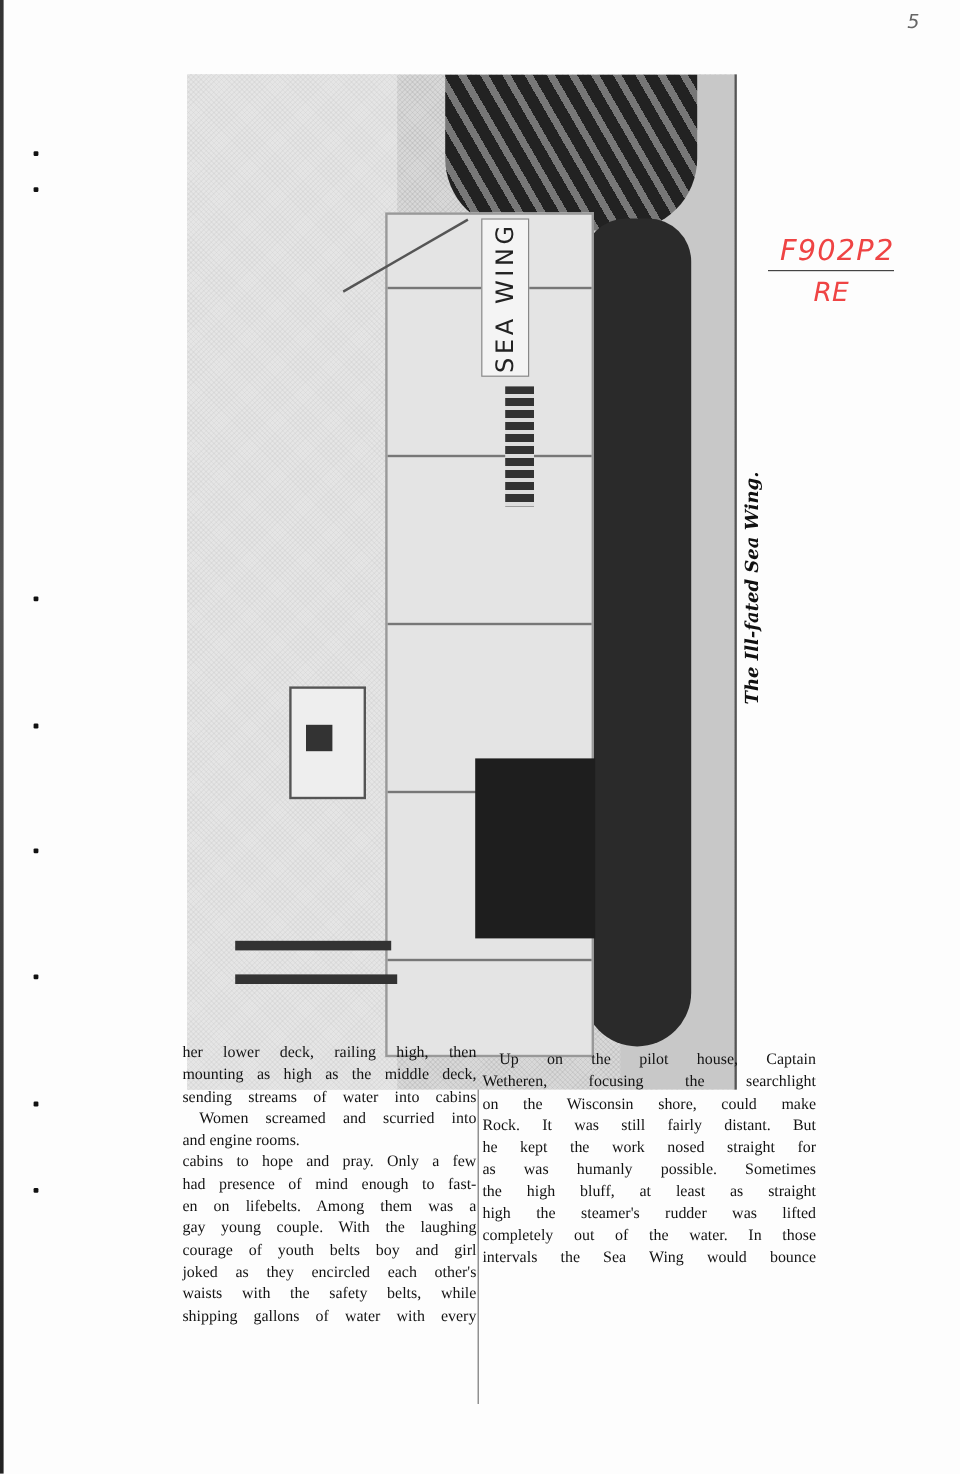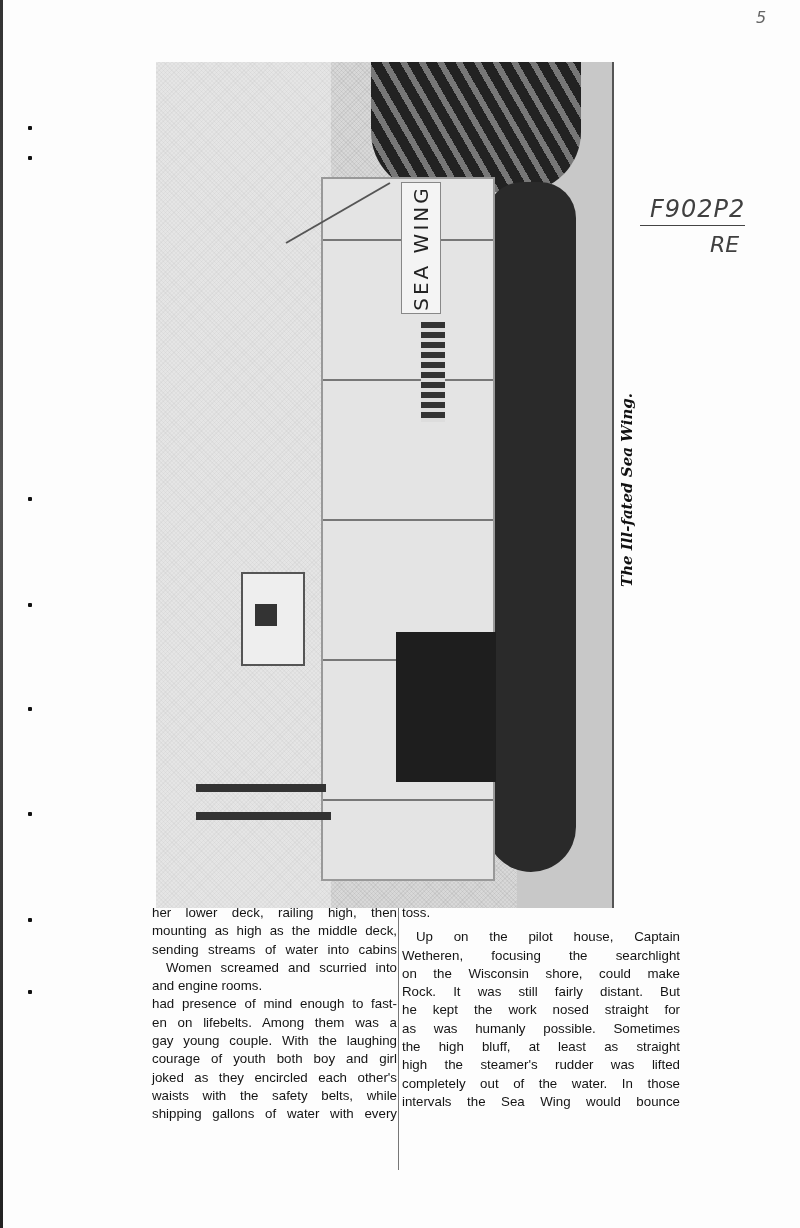--- a/index.html
+++ b/index.html
@@ -86,28 +86,28 @@
       position: absolute; left: 612px; top: 380px; width: 30px; height: 220px;
       display: flex; align-items: center; justify-content: center;
     }
     .caption span {
       transform: rotate(-90deg); white-space: nowrap;
       font-family: "DejaVu Serif", serif; font-style: italic; font-weight: bold;
       font-size: 15px; color: #111;
     }
     .handwritten {
       position: absolute; left: 650px; top: 195px;
-      font-family: "DejaVu Sans", sans-serif; font-style: italic; color: #404040;
+      font-family: "DejaVu Sans", sans-serif; font-style: italic; color: #ef4444;
     }
     .handwritten .code { font-size: 24px; letter-spacing: 1px; }
     .handwritten .rule { width: 105px; height: 1px; background: #444; margin: 2px 0 6px -10px; }
-    .handwritten .initials { font-size: 22px; margin-left: 60px; }
+    .handwritten .initials { font-size: 22px; margin-left: 28px; }
     .col {
-      position: absolute; top: 904px;
-      font-family: Liberation Sans, sans-serif; font-size: 13.3px; line-height: 18.3px;
+      position: absolute; top: 868px;
+      font-family: Liberation Serif, serif; font-size: 13.3px; line-height: 18.3px;
       color: #141414; text-align: justify;
     }
     .col .line { display: block; text-align: justify; text-align-last: justify; white-space: nowrap; }
     .col .line.last { text-align-last: left; }
     .col .indent { padding-left: 14px; }
     .col-left { left: 152px; width: 245px; }
     .col-right { left: 402px; width: 278px; }
     .col-divider {
       position: absolute; left: 398px; top: 908px; width: 1px; height: 262px; background: #777;
     }
@@ -161,33 +161,33 @@
   <div class="rule"></div>
   <div class="initials">RE</div>
 </div>
 
 <div class="col col-left">
   <span class="line">her lower deck, railing high, then</span>
   <span class="line">mounting as high as the middle deck,</span>
   <span class="line">sending streams of water into cabins</span>
   <span class="line indent">Women screamed and scurried into</span>
   <span class="line last">and engine rooms.</span>
+  <span class="line">cabins to hope and pray. Only a few</span>
   <span class="line">had presence of mind enough to fast-</span>
   <span class="line">en on lifebelts. Among them was a</span>
   <span class="line">gay young couple. With the laughing</span>
-  <span class="line">courage of youth both boy and girl</span>
+  <span class="line">courage of youth belts boy and girl</span>
   <span class="line">joked as they encircled each other's</span>
   <span class="line">waists with the safety belts, while</span>
   <span class="line">shipping gallons of water with every</span>
 </div>
 
 <div class="col-divider"></div>
 
 <div class="col col-right">
-  <span class="line last">toss.</span>
   <div class="gap"></div>
   <span class="line indent">Up on the pilot house, Captain</span>
   <span class="line">Wetheren, focusing the searchlight</span>
   <span class="line">on the Wisconsin shore, could make</span>
   <span class="line">Rock. It was still fairly distant. But</span>
   <span class="line">he kept the work nosed straight for</span>
   <span class="line">as was humanly possible. Sometimes</span>
   <span class="line">the high bluff, at least as straight</span>
   <span class="line">high the steamer's rudder was lifted</span>
   <span class="line">completely out of the water. In those</span>

